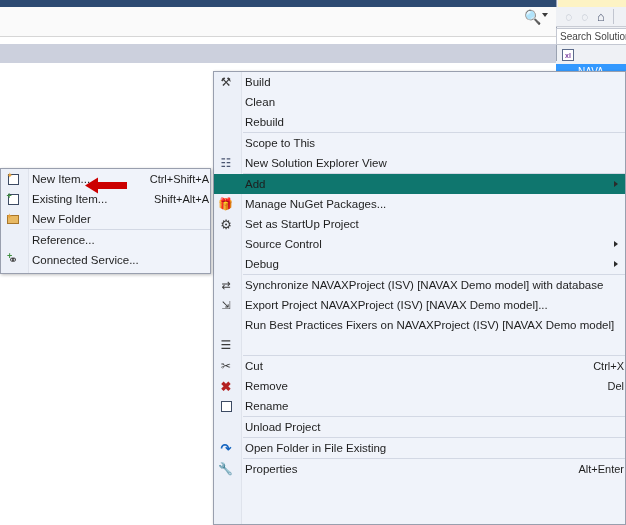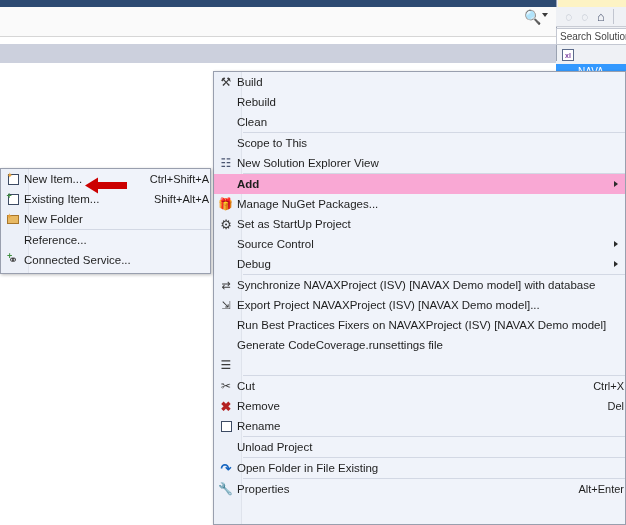--- a/index.html
+++ b/index.html
@@ -135,30 +135,30 @@
     border-right: 1px solid #dfe3ec;
   }
   .mi {
     position: relative;
     height: 20px;
     display: flex; align-items: center;
     font-size: 11.5px;
     color: #1e1e1e;
     white-space: nowrap;
   }
-  .mi.highlight { background: #f9a8d4; font-weight: bold; }
+  .mi.highlight { background: #0f766e; }
   .mi .mi-icon {
     position: absolute; left: 4px; top: 2px;
     width: 16px; height: 16px;
     display: flex; align-items: center; justify-content: center;
     font-size: 12px; line-height: 1;
     color: #4a5570;
   }
   .mi .mi-label {
-    margin-left: 23px;
+    margin-left: 31px;
   }
   .mi .mi-accel {
     position: absolute; right: 1px;
     font-size: 11px; color: #1e1e1e;
   }
   .mi .mi-sub {
     position: absolute; right: 7px;
     width: 0; height: 0;
     border-top: 3.5px solid transparent;
     border-bottom: 3.5px solid transparent;
@@ -249,24 +249,24 @@
   <div class="menu" id="ctxmenu">
     <div class="gutter"></div>
     <div id="ctx-items">
         <div class="mi">
           <span class="mi-icon">
             <span class="ic-build">⚒</span>
           </span>
           <span class="mi-label">Build</span>
         </div>
         <div class="mi">
+          <span class="mi-label">Clean</span>
+        </div>
+        <div class="mi">
           <span class="mi-label">Rebuild</span>
-        </div>
-        <div class="mi">
-          <span class="mi-label">Clean</span>
         </div>
         <div class="sep"></div>
         <div class="mi">
           <span class="mi-label">Scope to This</span>
         </div>
         <div class="mi">
           <span class="mi-icon">
             <span class="ic-window">☷</span>
           </span>
           <span class="mi-label">New Solution Explorer View</span>
@@ -304,23 +304,20 @@
           <span class="mi-label">Synchronize NAVAXProject (ISV) [NAVAX Demo model] with database</span>
         </div>
         <div class="mi">
           <span class="mi-icon">
             <span class="ic-export">⇲</span>
           </span>
           <span class="mi-label">Export Project NAVAXProject (ISV) [NAVAX Demo model]...</span>
         </div>
         <div class="mi">
           <span class="mi-label">Run Best Practices Fixers on NAVAXProject (ISV) [NAVAX Demo model]</span>
-        </div>
-        <div class="mi">
-          <span class="mi-label">Generate CodeCoverage.runsettings file</span>
         </div>
         <div class="mi">
           <span class="mi-icon">
             <span class="ic-doc">☰</span>
           </span>
         </div>
         <div class="sep"></div>
         <div class="mi">
           <span class="mi-icon">
             <span class="ic-scissors">✂</span>

